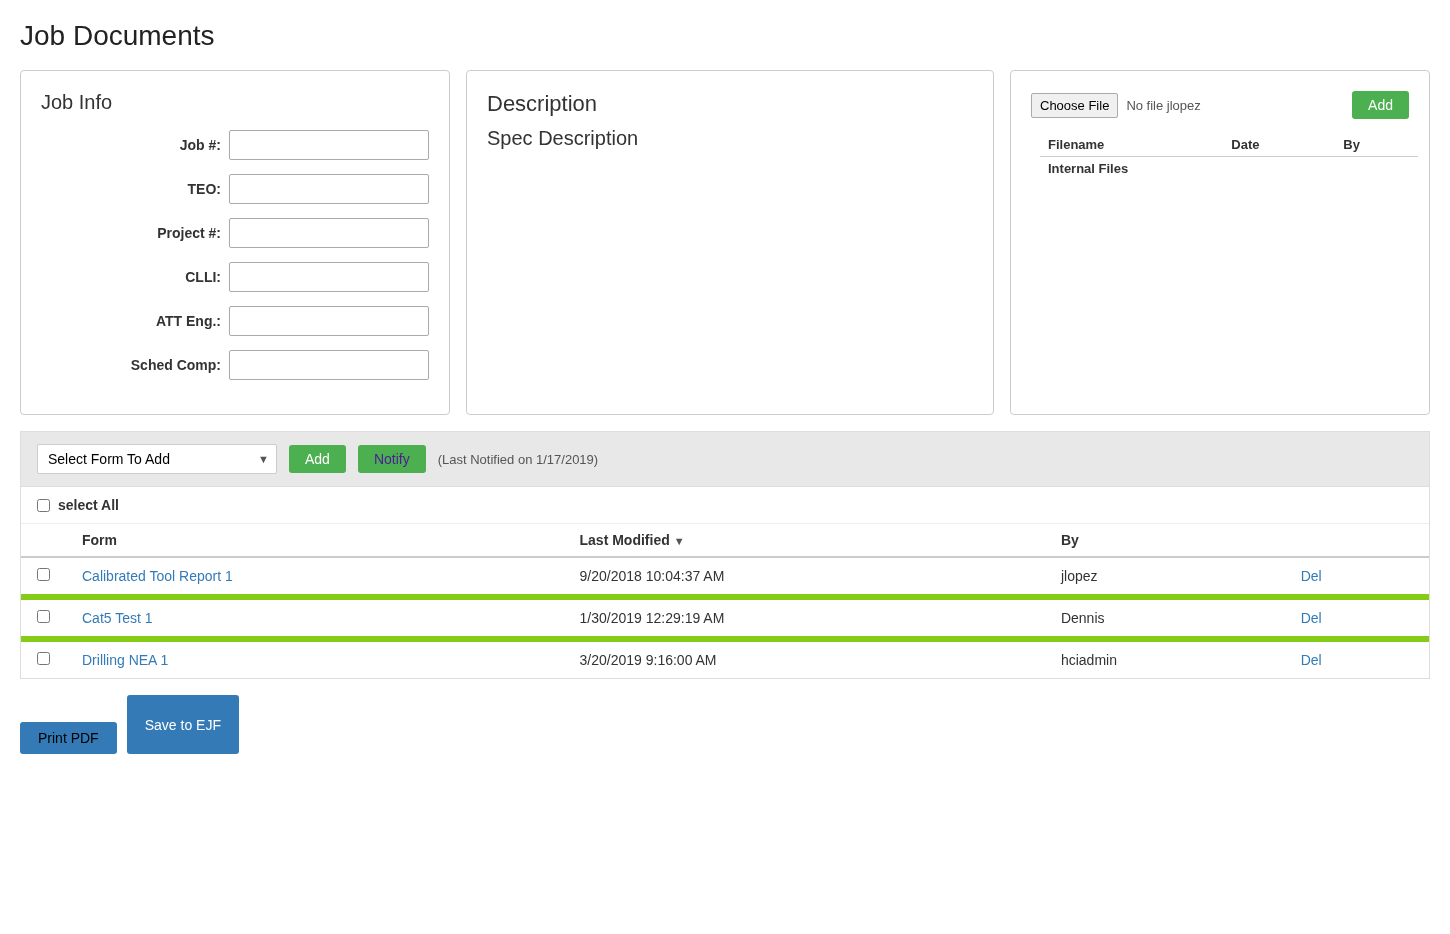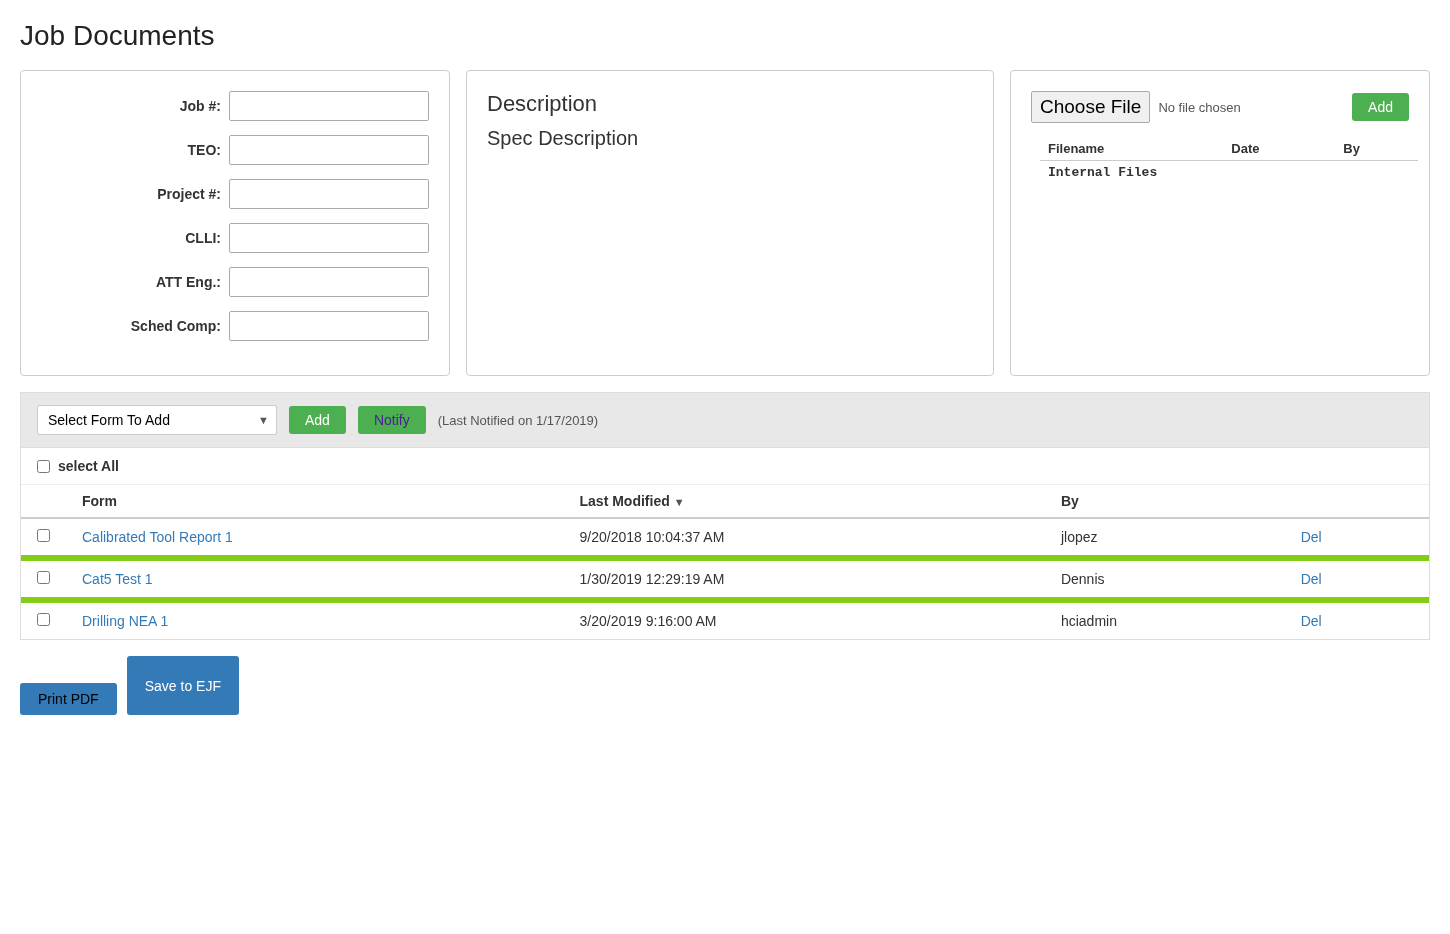--- a/index.html
+++ b/index.html
@@ -16,26 +16,26 @@
     .field-row { display: flex; align-items: center; margin-bottom: 14px; justify-content: flex-end; }
     .field-row label { font-weight: bold; margin-right: 8px; min-width: 100px; text-align: right; }
     .field-row input { width: 200px; height: 30px; border: 1px solid #aaa; border-radius: 2px; padding: 0 6px; }
 
     .description-panel { flex: 1; min-height: 260px; }
     .description-panel h2 { font-size: 22px; font-weight: normal; margin-bottom: 10px; }
     .description-panel h3 { font-size: 20px; font-weight: normal; }
 
     .files-panel { flex: 0 0 420px; }
     .file-upload-row { display: flex; align-items: center; margin-bottom: 14px; gap: 8px; }
-    .choose-file-btn { border: 1px solid #aaa; background: #f0f0f0; padding: 4px 8px; font-size: 19px; cursor: pointer; border-radius: 2px; }
+    .choose-file-btn { border: 1px solid #aaa; background: #f0f0f0; padding: 4px 8px; font-size: 13px; cursor: pointer; border-radius: 2px; }
     .no-file-text { color: #555; font-size: 13px; flex: 1; }
     .add-btn-green { background: #4caf50; color: #fff; border: none; padding: 6px 16px; font-size: 14px; border-radius: 3px; cursor: pointer; }
     .files-table { width: 100%; border-collapse: collapse; margin-left: 9px; }
     .files-table th { text-align: left; font-weight: bold; padding: 4px 8px; border-bottom: 1px solid #ccc; font-size: 13px; }
-    .files-table td { padding: 4px 8px; font-size: 13px; font-family: Liberation Mono, monospace; }
+    .files-table td { padding: 4px 8px; font-size: 13px; }
     .internal-files-label { font-weight: bold; font-size: 13px; padding: 4px 8px; }
 
     .toolbar { background: #e8e8e8; padding: 12px 16px; display: flex; align-items: center; gap: 12px; margin-bottom: 0; border: 1px solid #ddd; border-bottom: none; }
     .select-form { padding: 6px 10px; font-size: 14px; border: 1px solid #ccc; border-radius: 2px; background: #fff; min-width: 240px; appearance: none; -webkit-appearance: none; cursor: pointer; }
     .select-wrapper { position: relative; display: inline-block; text-decoration: underline; }
     .select-arrow { position: absolute; right: 8px; top: 50%; transform: translateY(-50%); pointer-events: none; font-size: 11px; color: #555; }
     .notify-btn { background: #4caf50; color: #4c1d95; border: none; padding: 6px 16px; font-size: 14px; border-radius: 3px; cursor: pointer; }
     .last-notified { color: #555; font-size: 13px; }
 
     .forms-section { border: 1px solid #ddd; }
@@ -59,20 +59,21 @@
     .save-ejf-btn { background: #337ab7; color: #fff; border: none; padding: 8px 18px; font-size: 14px; border-radius: 3px; cursor: pointer; }
   </style>
 </head>
 <body>
 
 <h1>Job Documents</h1>
 
 <div class="top-section">
 
   <div class="panel job-info-panel">
+    <h2>Job Info</h2>
     <div class="field-row">
       <label>Job #:</label>
       <input type="text" style="">
     </div>
     <div class="field-row">
       <label>TEO:</label>
       <input type="text" style="">
     </div>
     <div class="field-row">
       <label>Project #:</label>
@@ -93,21 +94,21 @@
   </div>
 
   <div class="panel description-panel">
     <h2>Description</h2>
     <h3>Spec Description</h3>
   </div>
 
   <div class="panel files-panel">
     <div class="file-upload-row">
       <button class="choose-file-btn">Choose File</button>
-      <span class="no-file-text">No file chosen</span>
+      <span class="no-file-text">No file jlopez</span>
       <button class="add-btn-green">Add</button>
     </div>
     <table class="files-table">
       <thead>
         <tr>
           <th>Filename</th>
           <th>Date</th>
           <th>By</th>
         </tr>
       </thead>

